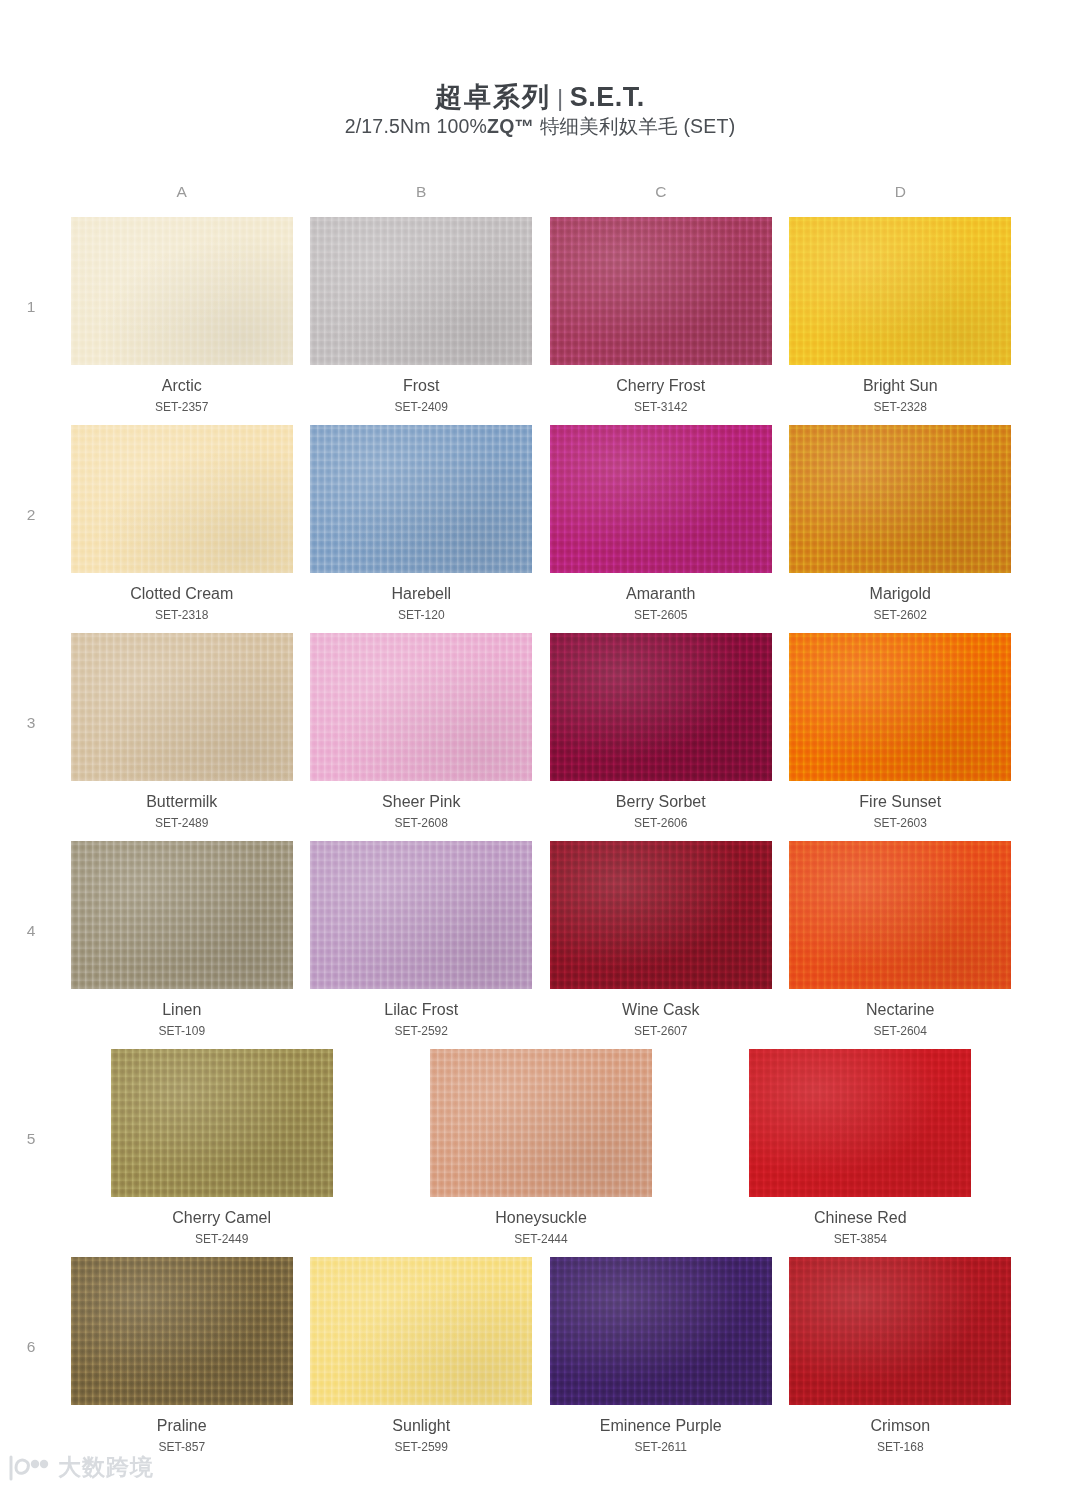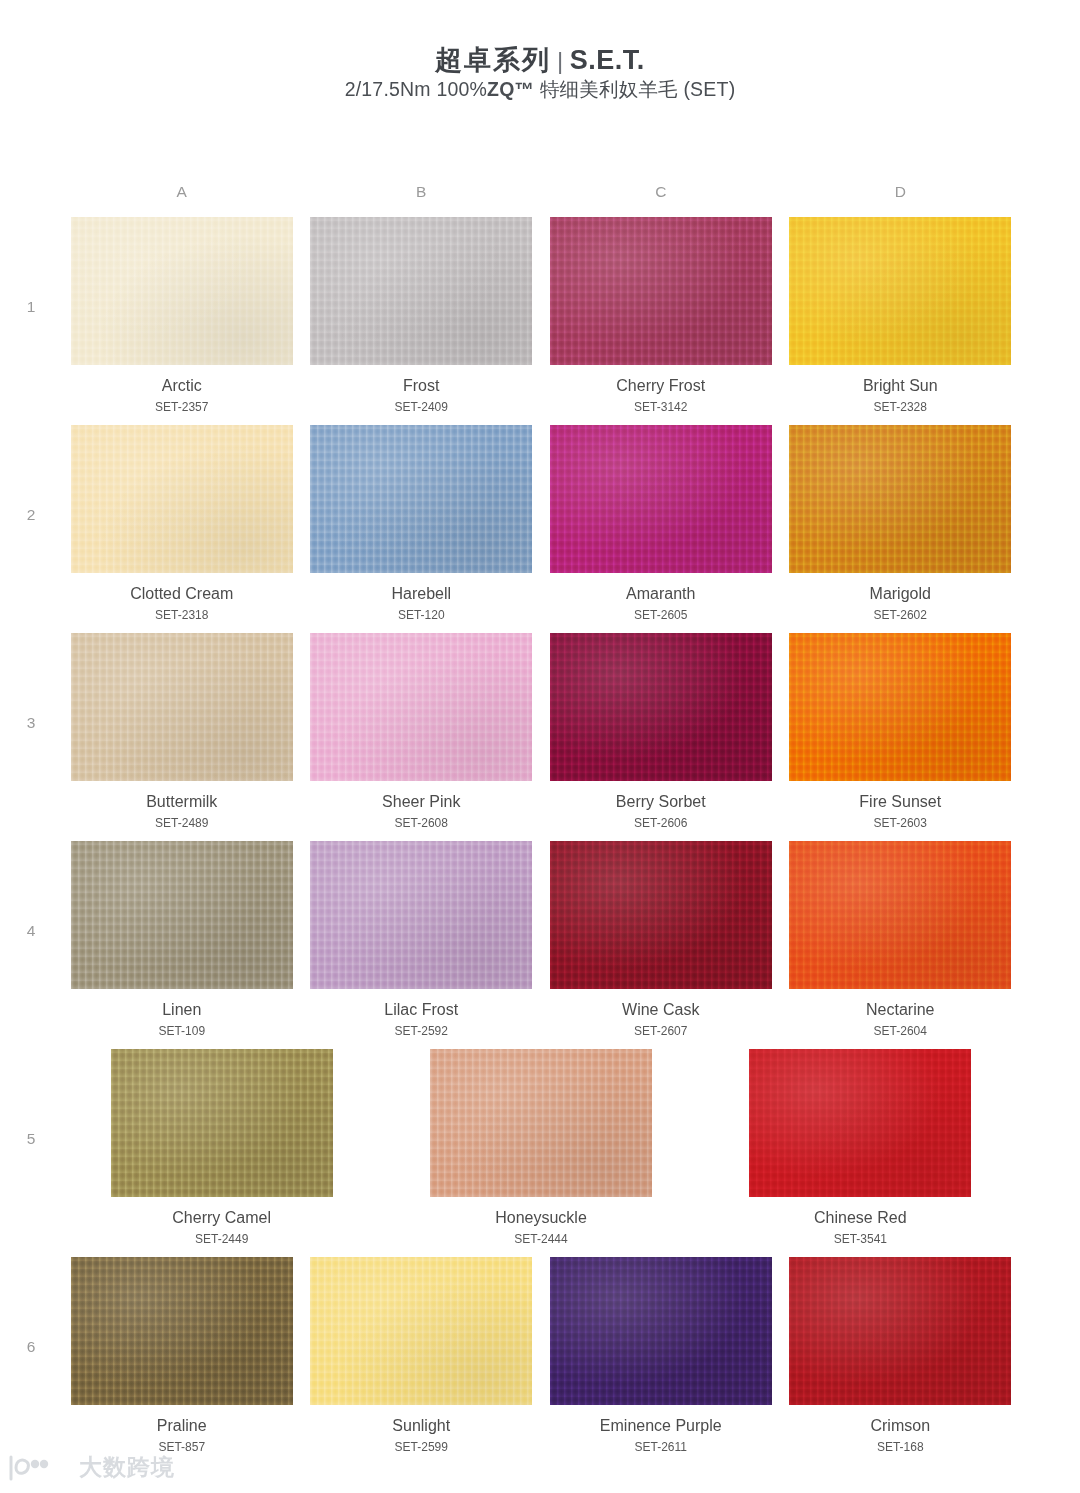--- a/index.html
+++ b/index.html
@@ -12,21 +12,21 @@
     height: 1493px;
     position: relative;
     font-family: "Liberation Sans", sans-serif;
     color: #3c3c3c;
     overflow: hidden;
   }
 
   
   .page-header {
     text-align: center;
-    padding-top: 45px;
+    padding-top: 82px;
   }
   .title-line {
     font-size: 27px;
     font-weight: bold;
     color: #3f4348;
     letter-spacing: 0.5px;
     line-height: 1.15;
   }
   .title-cn { letter-spacing: 2px; }
   .title-sep {
@@ -175,21 +175,20 @@
     gap: 8px;
     opacity: 0.55;
   }
   .wm-mark { width: 42px; height: 26px; display: block; }
   .wm-text {
     font-size: 23px;
     font-weight: bold;
     color: #b9bfc6;
     letter-spacing: 1px;
     font-family: "DejaVu Sans", sans-serif;
-    margin-left: 21px;
   }
 </style>
 </head>
 <body>
 
 <div class="page-header">
   <div class="title-line">
     <span class="title-cn">超卓系列</span><span class="title-sep">|</span><span class="title-en">S.E.T.</span>
   </div>
   <div class="subtitle-line">
@@ -373,21 +372,21 @@
             </div>
             <div class="cell-name">Honeysuckle</div>
             <div class="cell-code">SET-2444</div>
           </div>
           <div class="cell">
             <div class="swatch-wrap">
               <div class="swatch" style="background-color: rgb(203, 27, 35);"></div>
               <div class="swatch-sheen"></div>
             </div>
             <div class="cell-name">Chinese Red</div>
-            <div class="cell-code">SET-3541</div>
+            <div class="cell-code">SET-3854</div>
           </div>
         </div>
       </div>
       <div class="swatch-row">
         <div class="row-number">6</div>
         <div class="row-cells">
           <div class="cell">
             <div class="swatch-wrap">
               <div class="swatch" style="background-color: rgb(127, 108, 67);"></div>
               <div class="swatch-sheen"></div>

